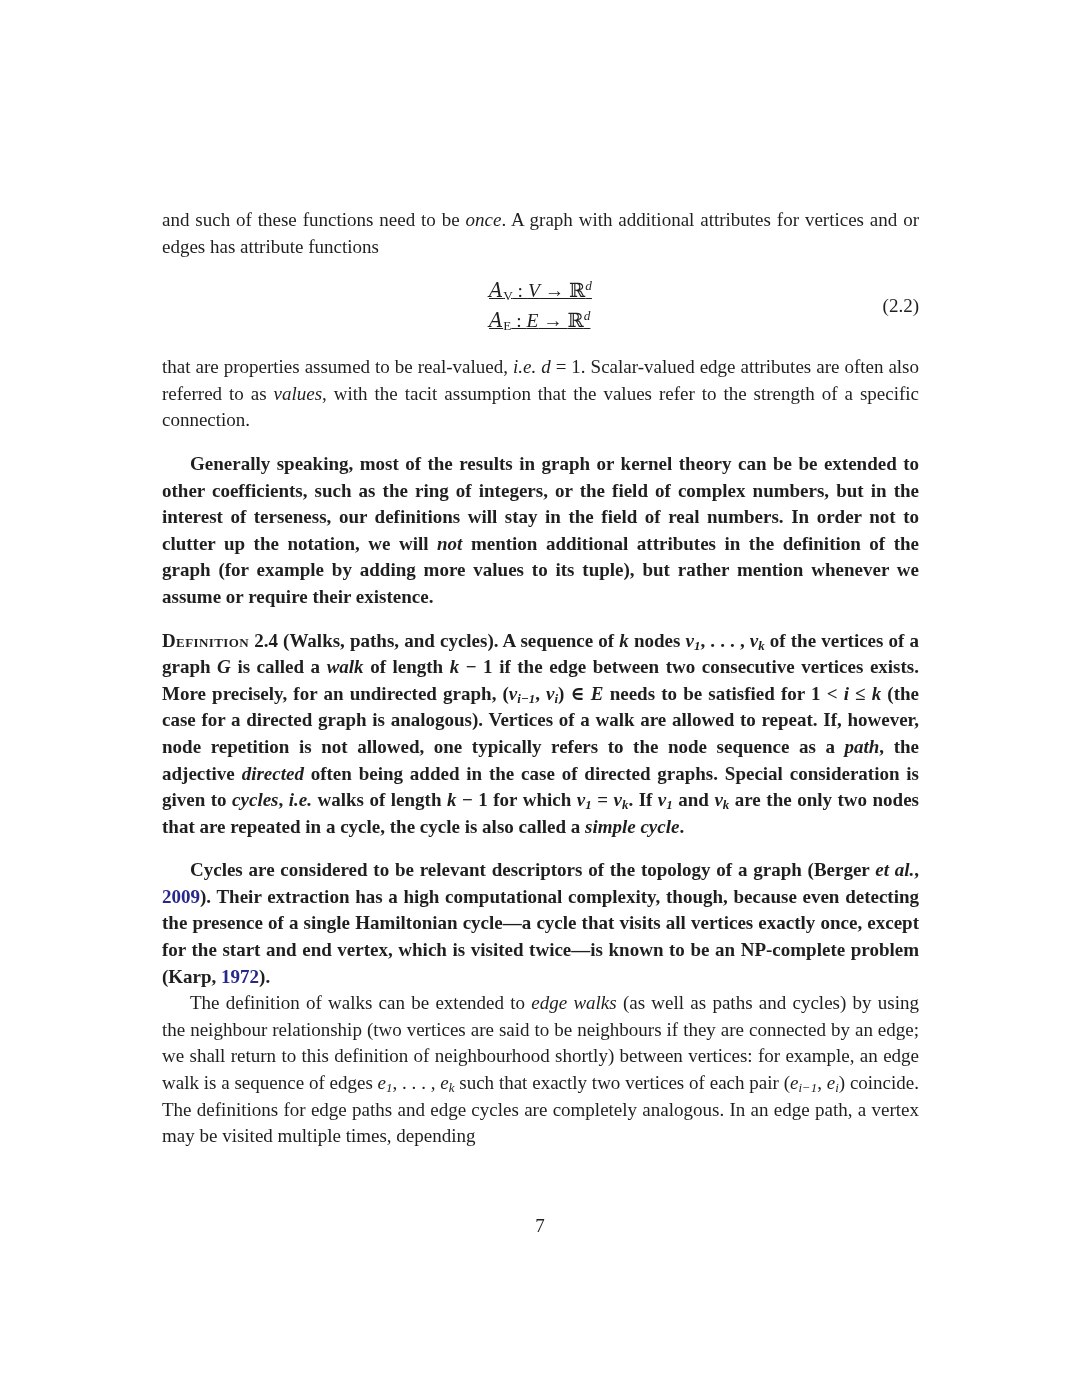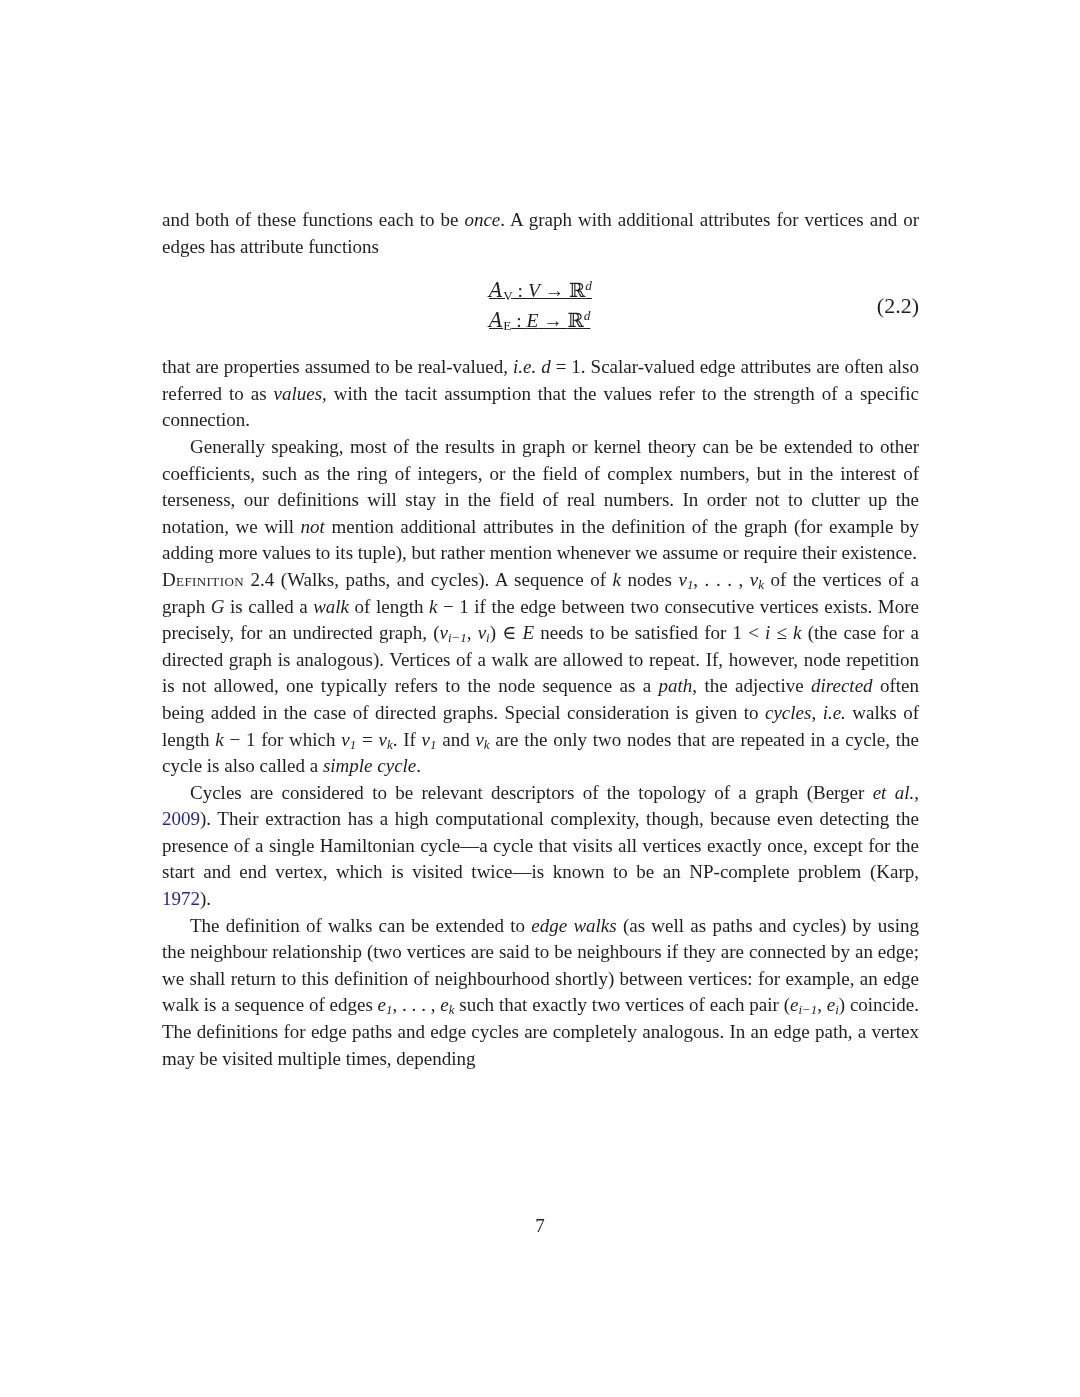--- a/index.html
+++ b/index.html
@@ -23,21 +23,21 @@
     top:207px;
     width:757px;
   }
   .para{
     margin:0;
     font-size:19px;
     line-height:26.6px;
     text-align:justify;
   }
   .para.indent{text-indent:28px;}
-  .para.space{}
+  .para.space{margin-top:17px;font-weight:bold;}
   .seg-i{font-style:italic;}
   .seg-sc{font-variant:small-caps;letter-spacing:0.4px;}
   .seg-lk{color:var(--link);cursor:pointer;}
   .seg-scr{font-style:italic;font-family:"DejaVu Serif",serif;}
   sub{font-size:68%;vertical-align:-0.25em;line-height:0;}
   sup{font-size:68%;vertical-align:0.5em;line-height:0;}
   .equation{
     position:relative;
     margin:16px 0 18px 0;
     display:flex;
@@ -49,39 +49,39 @@
     line-height:30px;
     text-align:left;
     font-family:"Liberation Serif","DejaVu Serif","DejaVu Sans",serif;
     text-decoration:underline;
   }
   .eq-num{
     position:absolute;
     right:0;
     top:50%;
     transform:translateY(-50%);
-    font-size:22px;
+    font-size:19px;
     font-family:Liberation Serif, serif;
   }
   .footer{
     position:absolute;
     left:0;
     width:100%;
     top:1215px;
     text-align:center;
     font-size:19px;
   }
 </style>
 </head>
 <body>
 
 <div class="page">
   <div class="content">
 
-    <p class="para"><span>and both of these functions each to be </span><span class="seg-i">once</span><span>. A graph with additional attributes for vertices and or edges has attribute functions</span></p>
+    <p class="para"><span>and such of these functions need to be </span><span class="seg-i">once</span><span>. A graph with additional attributes for vertices and or edges has attribute functions</span></p>
 
     <div class="equation">
       <div class="eq-lines">
         <div class="eq-line"><span class="seg-scr">A</span><span><sub>V</sub></span><span> : </span><span class="seg-i">V</span><span> → </span><span>ℝ</span><span class="seg-i"><sup>d</sup></span></div>
         <div class="eq-line"><span class="seg-scr">A</span><span><sub>E</sub></span><span> : </span><span class="seg-i">E</span><span> → </span><span>ℝ</span><span class="seg-i"><sup>d</sup></span></div>
       </div>
       <span class="eq-num">(2.2)</span>
     </div>
 
     <p class="para"><span>that are properties assumed to be real-valued, </span><span class="seg-i">i.e.</span><span> </span><span class="seg-i">d</span><span> = 1. Scalar-valued edge attributes are often also referred to as </span><span class="seg-i">values</span><span>, with the tacit assumption that the values refer to the strength of a specific connection.</span></p>

